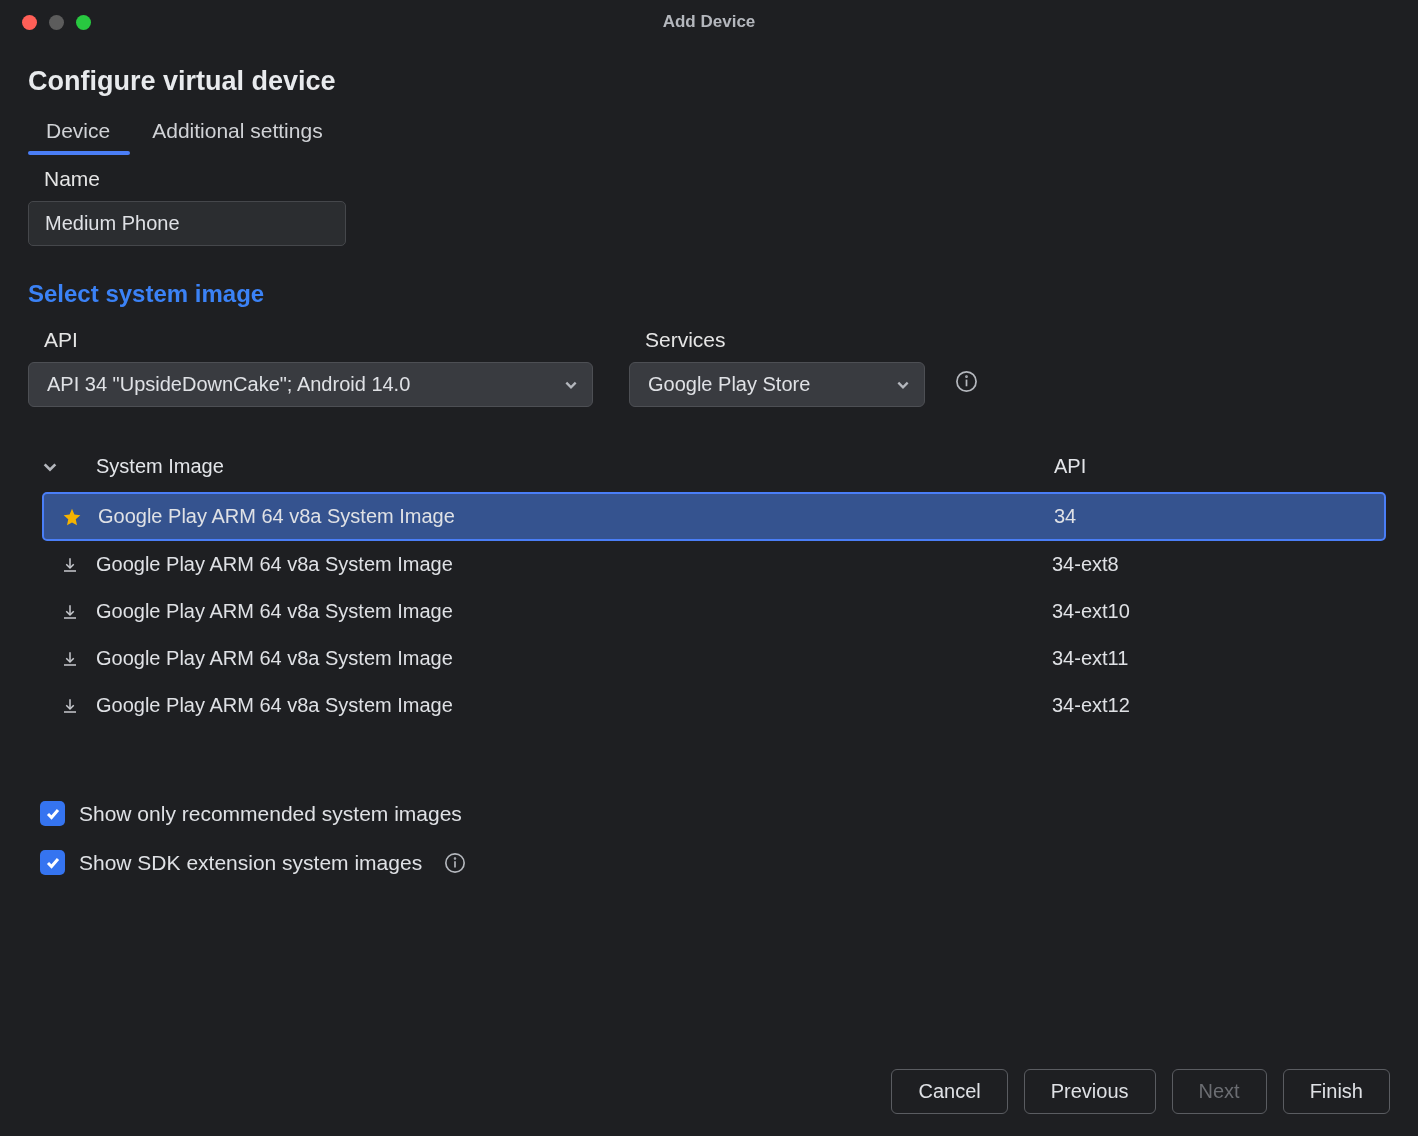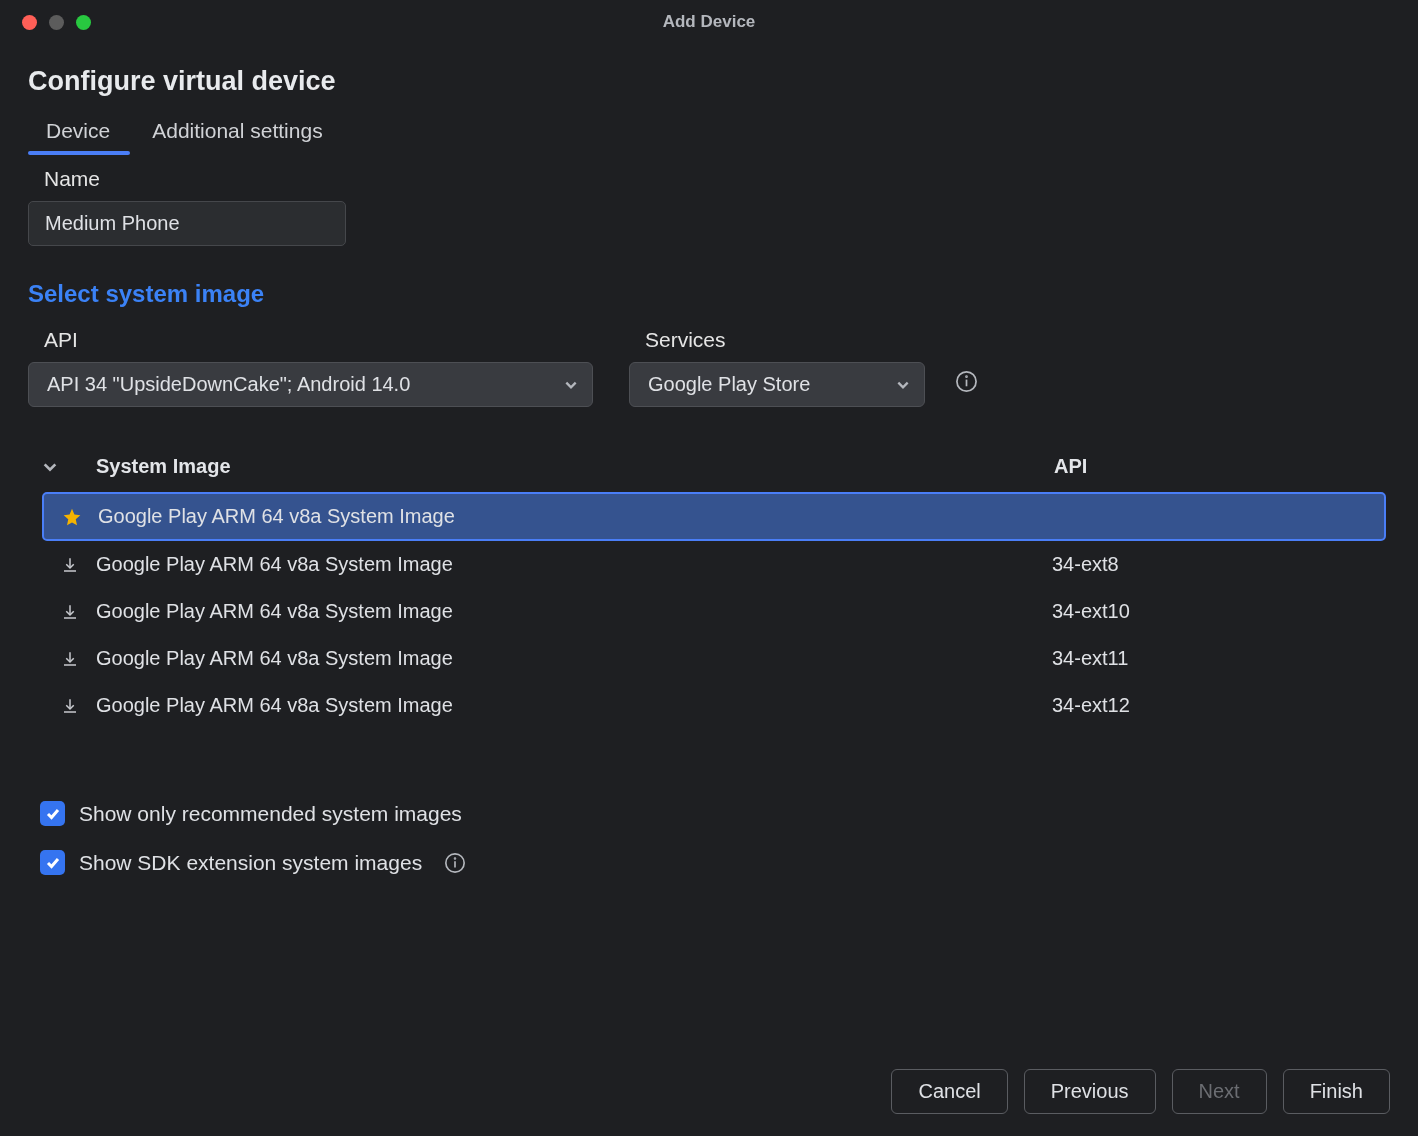--- a/index.html
+++ b/index.html
@@ -125,21 +125,21 @@
     cursor: pointer;
   }
   .table-area {
     margin-top: 48px;
     padding-left: 14px;
   }
   .table-header {
     display: flex;
     align-items: center;
     font-size: 20px;
-    font-weight: 700;
+    font-weight: 400;
     color: #e3e5e9;
     padding-bottom: 14px;
   }
   .col-icon-h { width: 54px; display:flex; align-items:center; }
   .col-name-h { flex: 0 0 958px; }
   .col-api-h { flex: 1; }
   .table-row {
     display: flex;
     align-items: center;
     height: 47px;
@@ -266,20 +266,21 @@
       <div class="col-api-h">API</div>
     </div>
     <div id="table-rows">
         <div class="table-row selected">
           <div class="col-icon">
             <svg class="star-icon" viewBox="0 0 24 24">
               <path d="M12 2l2.9 6.9L22 10l-5.5 4.8L18 22l-6-3.5L6 22l1.5-7.2L2 10l7.1-1.1z"></path>
             </svg>
           </div>
           <div class="col-name">Google Play ARM 64 v8a System Image</div>
+          <div class="col-api">34</div>
         </div>
         <div class="table-row">
           <div class="col-icon">
             <svg class="download-icon" viewBox="0 0 24 24">
               <path d="M12 3v12"></path>
               <path d="M7 11l5 5 5-5"></path>
               <path d="M4 20h16"></path>
             </svg>
           </div>
           <div class="col-name">Google Play ARM 64 v8a System Image</div>

